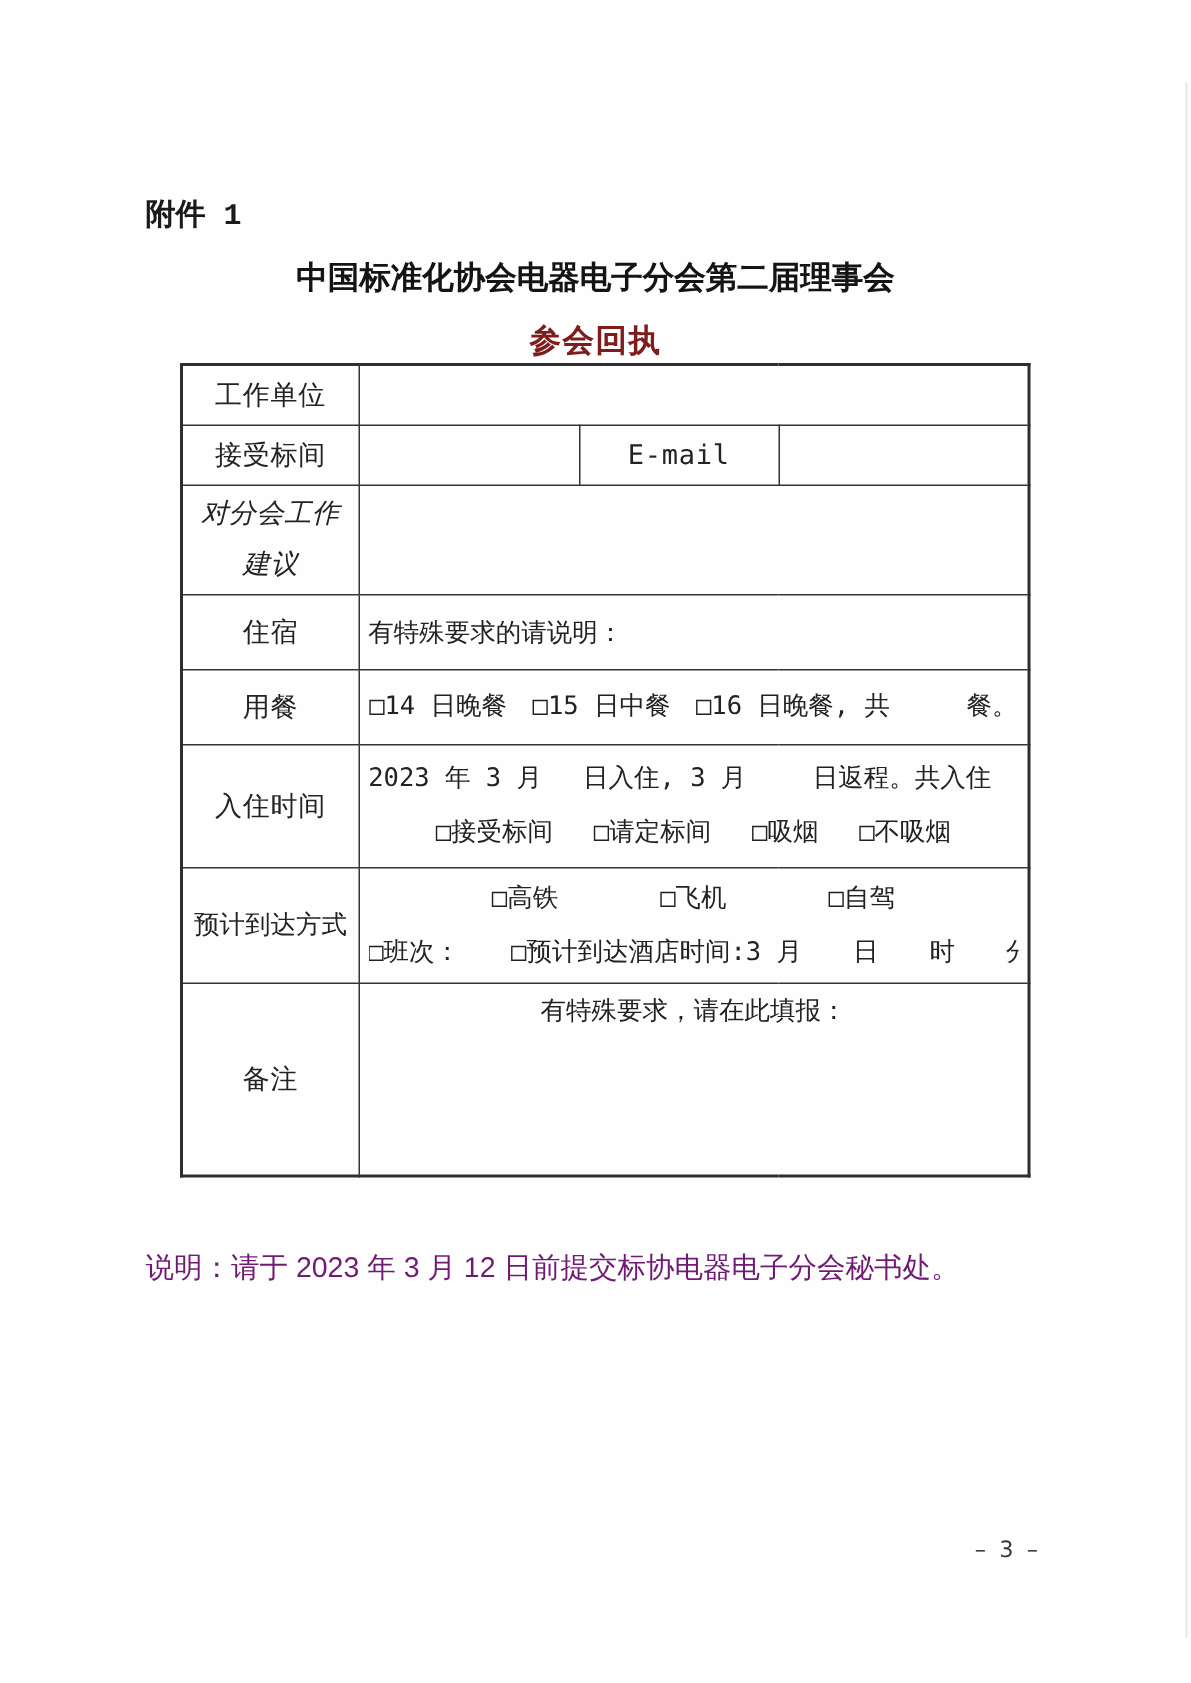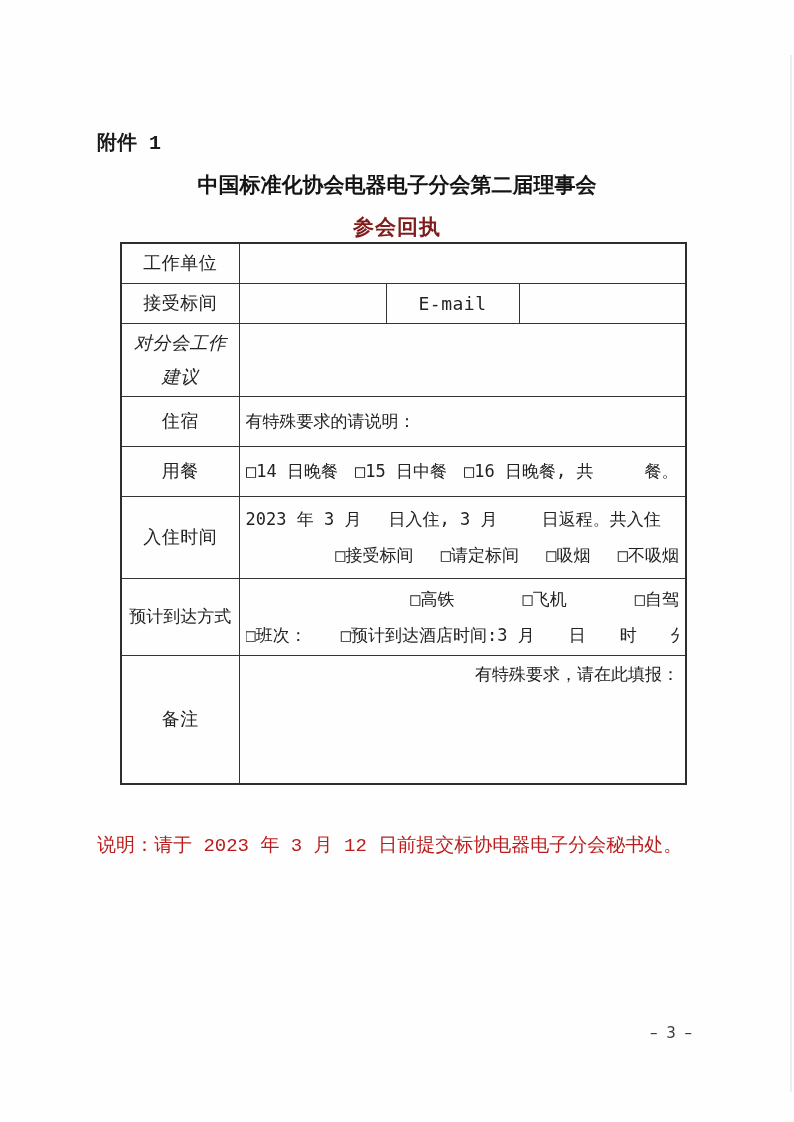--- a/index.html
+++ b/index.html
@@ -83,30 +83,30 @@
     color: #232323;
   }
   td.label.tight { letter-spacing: 0; font-size: 17px; }
   td.content { padding: 2px 6px; }
   .line {
     white-space: nowrap;
     overflow: hidden;
     line-height: 36px;
   }
   .line.left   { text-align: center; }
-  .line.center { text-align: right; }
+  .line.center { text-align: center; }
   td.center-cell { text-align: left; }
   td.top-cell { vertical-align: top; padding-top: 0; text-align: center; }
   .two-line-label .line { line-height: 34px; text-align: center; font-style: italic; }
   .note {
     position: absolute;
     left: 97px; top: 832px;
-    font-family: Liberation Mono, monospace;
+    font-family: Liberation Sans, sans-serif;
     font-size: 19px;
-    color: #b91c1c;
+    color: #701a75;
     white-space: nowrap;
   }
   .pagenum {
     position: absolute;
     right: 100px; top: 1024px;
     font-family: "DejaVu Sans", "Liberation Sans", sans-serif;
     font-size: 15px;
     letter-spacing: 2px;
     color: #3a3a3a;
     white-space: nowrap;

